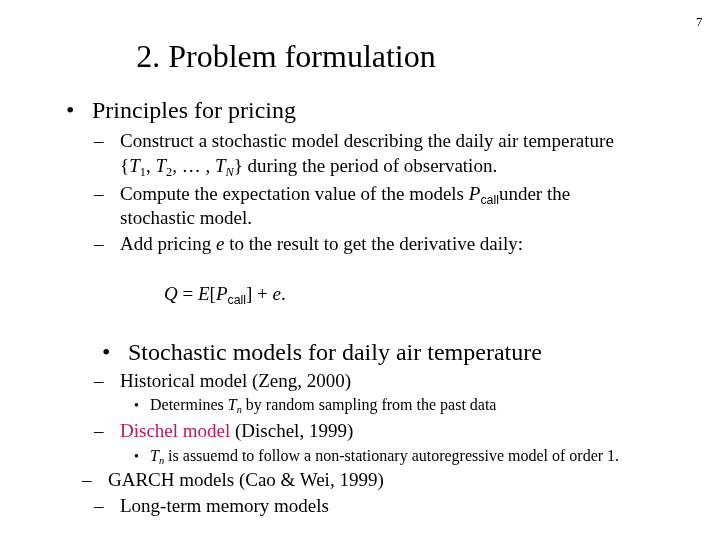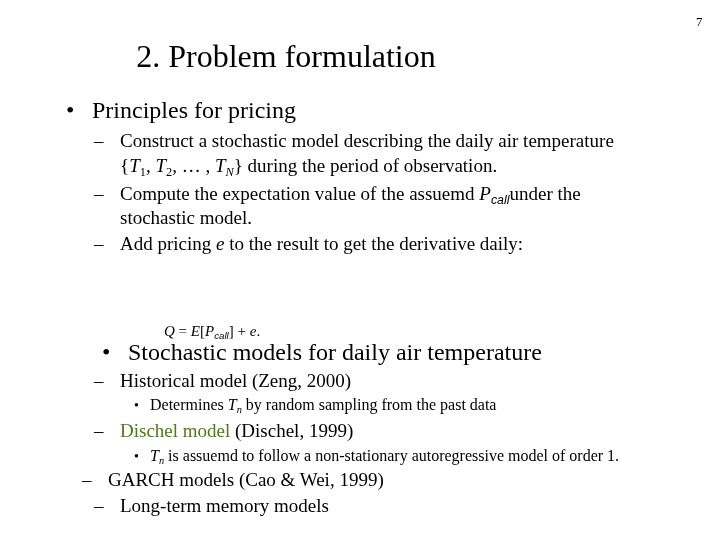--- a/index.html
+++ b/index.html
@@ -9,44 +9,44 @@
   .pagenum { left:696px; top:14px; font-size:13px; }
   .title { left:0; width:572px; text-align:center; top:38px; font-size:32px; }
   .l1 { font-size:24px; }
   .l2 { font-size:19px; }
   .l3 { font-size:16px; }
   .bullet { display:inline-block; width:26px; }
   .dash { display:inline-block; width:26px; }
   .dot3 { display:inline-block; width:16px; font-size:14px; }
   i { font-style:italic; }
   sub { font-size:0.65em; vertical-align:-0.3em; }
-  sub.sans { font-family:"Liberation Sans", sans-serif; font-style:italic; }
-  .link { color:#4d7c0f; }
-  .eq { font-size:15px;margin-top:40px; }
+  sub.sans { font-family:"Liberation Sans", sans-serif; }
+  .link { color:#be185d; }
+  .eq { font-size:19px; }
 </style>
 </head>
 <body>
 
 <div>
   <div class="abs pagenum">7</div>
   <div class="abs title">2. Problem formulation</div>
 
   <div class="abs l1" style="left:66px; top:97px;">
     <span class="bullet">•</span><span>Principles for pricing</span>
   </div>
 
   <div class="abs l2" style="left:94px; top:130px;">
     <span class="dash">–</span><span>Construct a stochastic model describing the daily air temperature</span>
   </div>
   <div class="abs l2" style="left:120px; top:155px;">
     <span>{</span><i>T</i><sub>1</sub>, <i>T</i><sub>2</sub><span>, … , </span><i>T</i><sub><i>N</i></sub><span>} during the period of observation.</span>
   </div>
 
   <div class="abs l2" style="left:94px; top:183px;">
-    <span class="dash">–</span><span>Compute the expectation value of the assuemd </span><i>P</i><sub class="sans">call</sub><span>under the</span>
+    <span class="dash">–</span><span>Compute the expectation value of the models </span><i>P</i><sub class="sans">call</sub><span>under the</span>
   </div>
   <div class="abs l2" style="left:120px; top:207px;">stochastic model.</div>
 
   <div class="abs l2" style="left:94px; top:233px;">
     <span class="dash">–</span><span>Add pricing </span><i>e</i><span> to the result to get the derivative daily:</span>
   </div>
 
   <div class="abs eq" style="left:164px; top:283px;">
     <i>Q</i><span> = </span><i>E</i><span>[</span><i>P</i><sub class="sans">call</sub><span>] + </span><i>e</i><span>.</span>
   </div>

